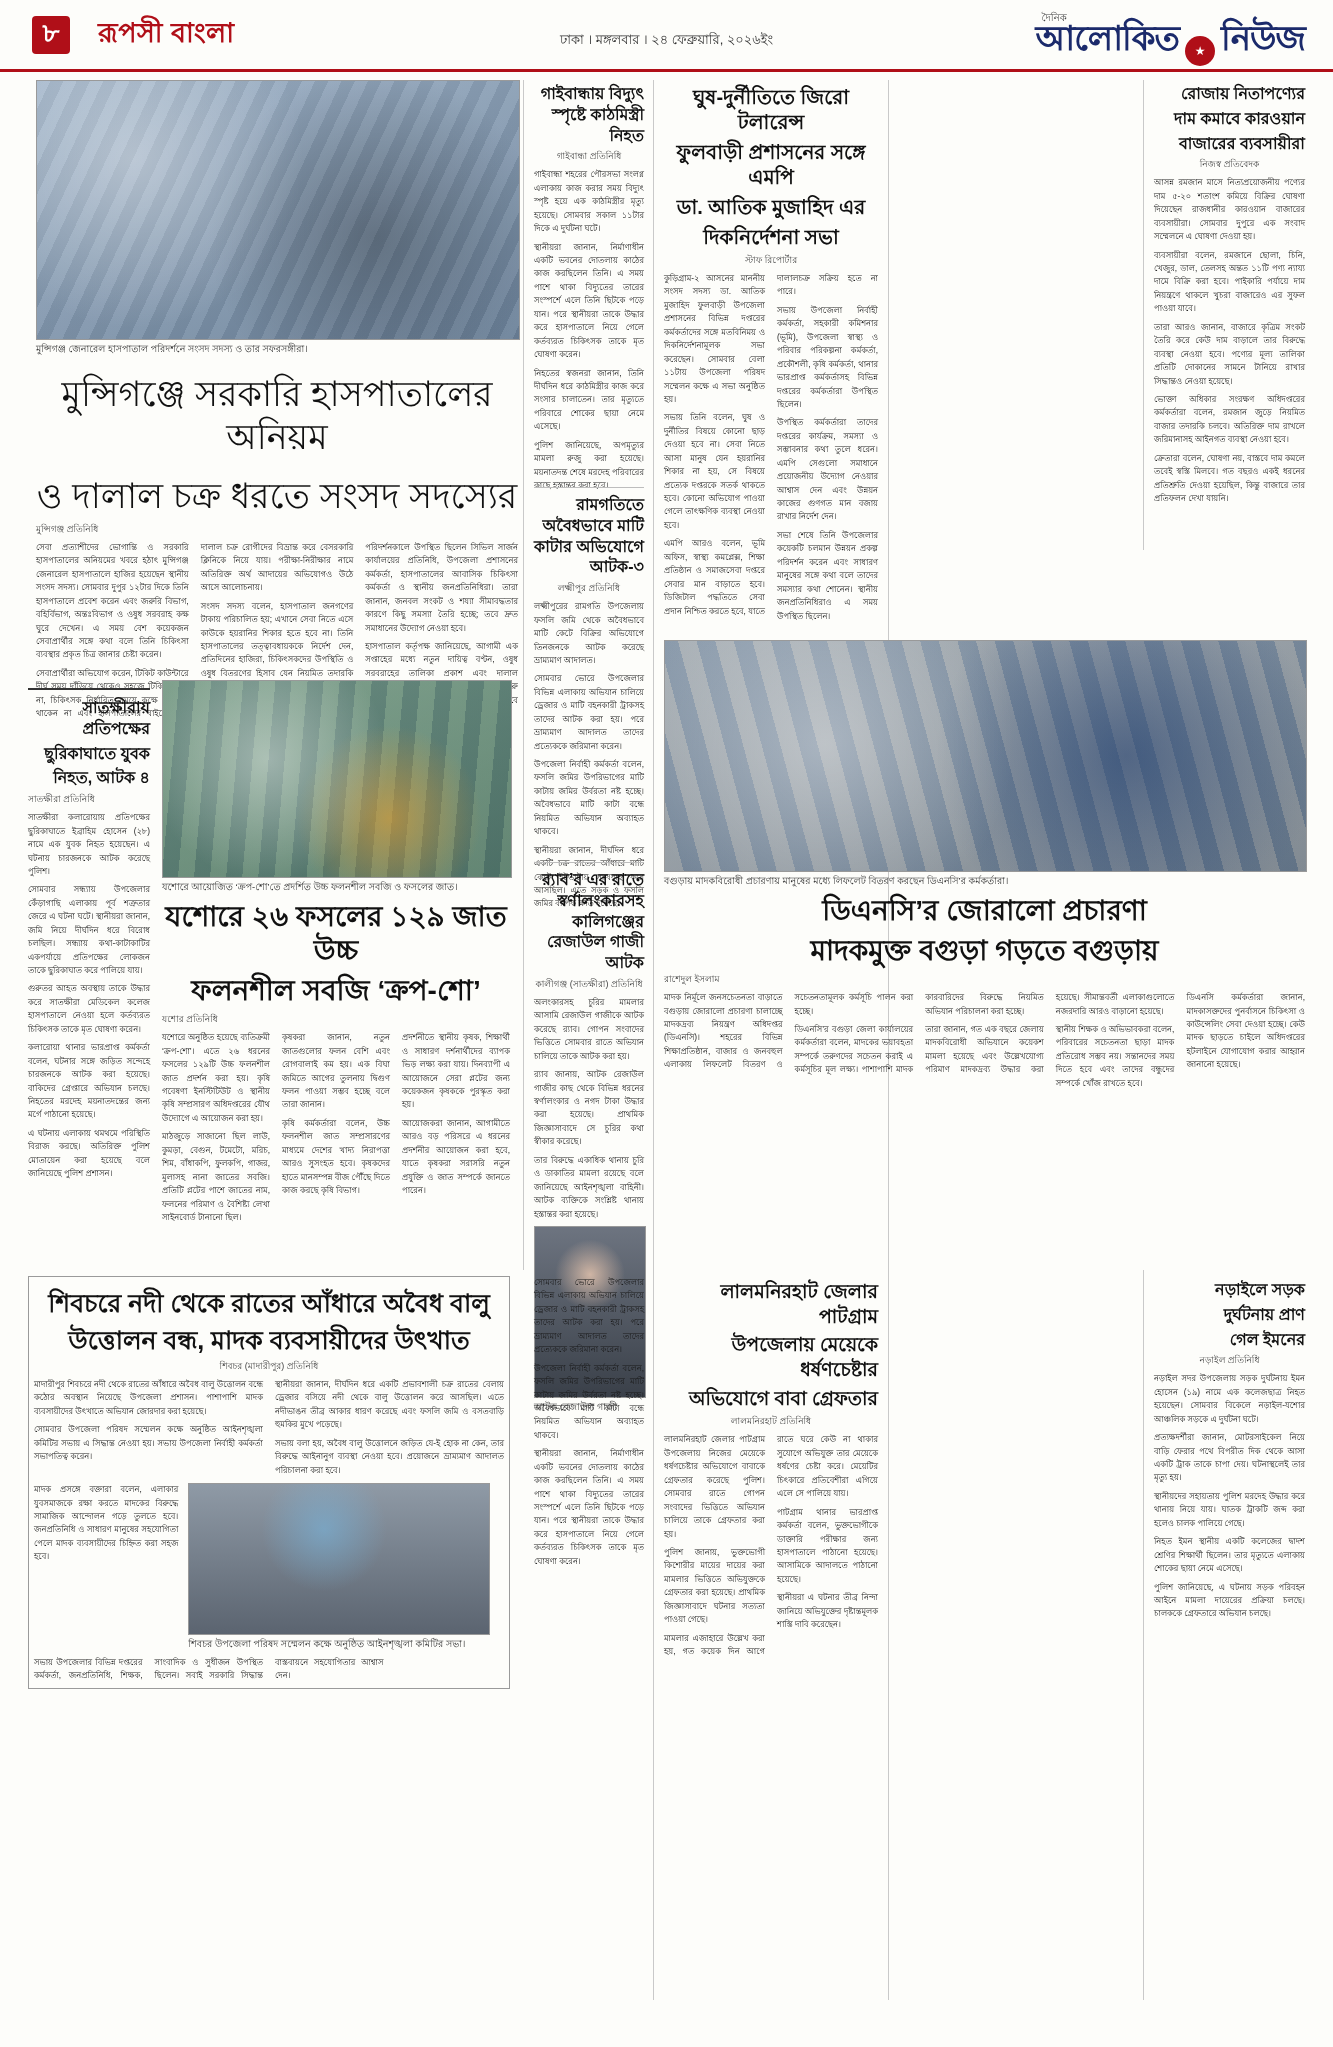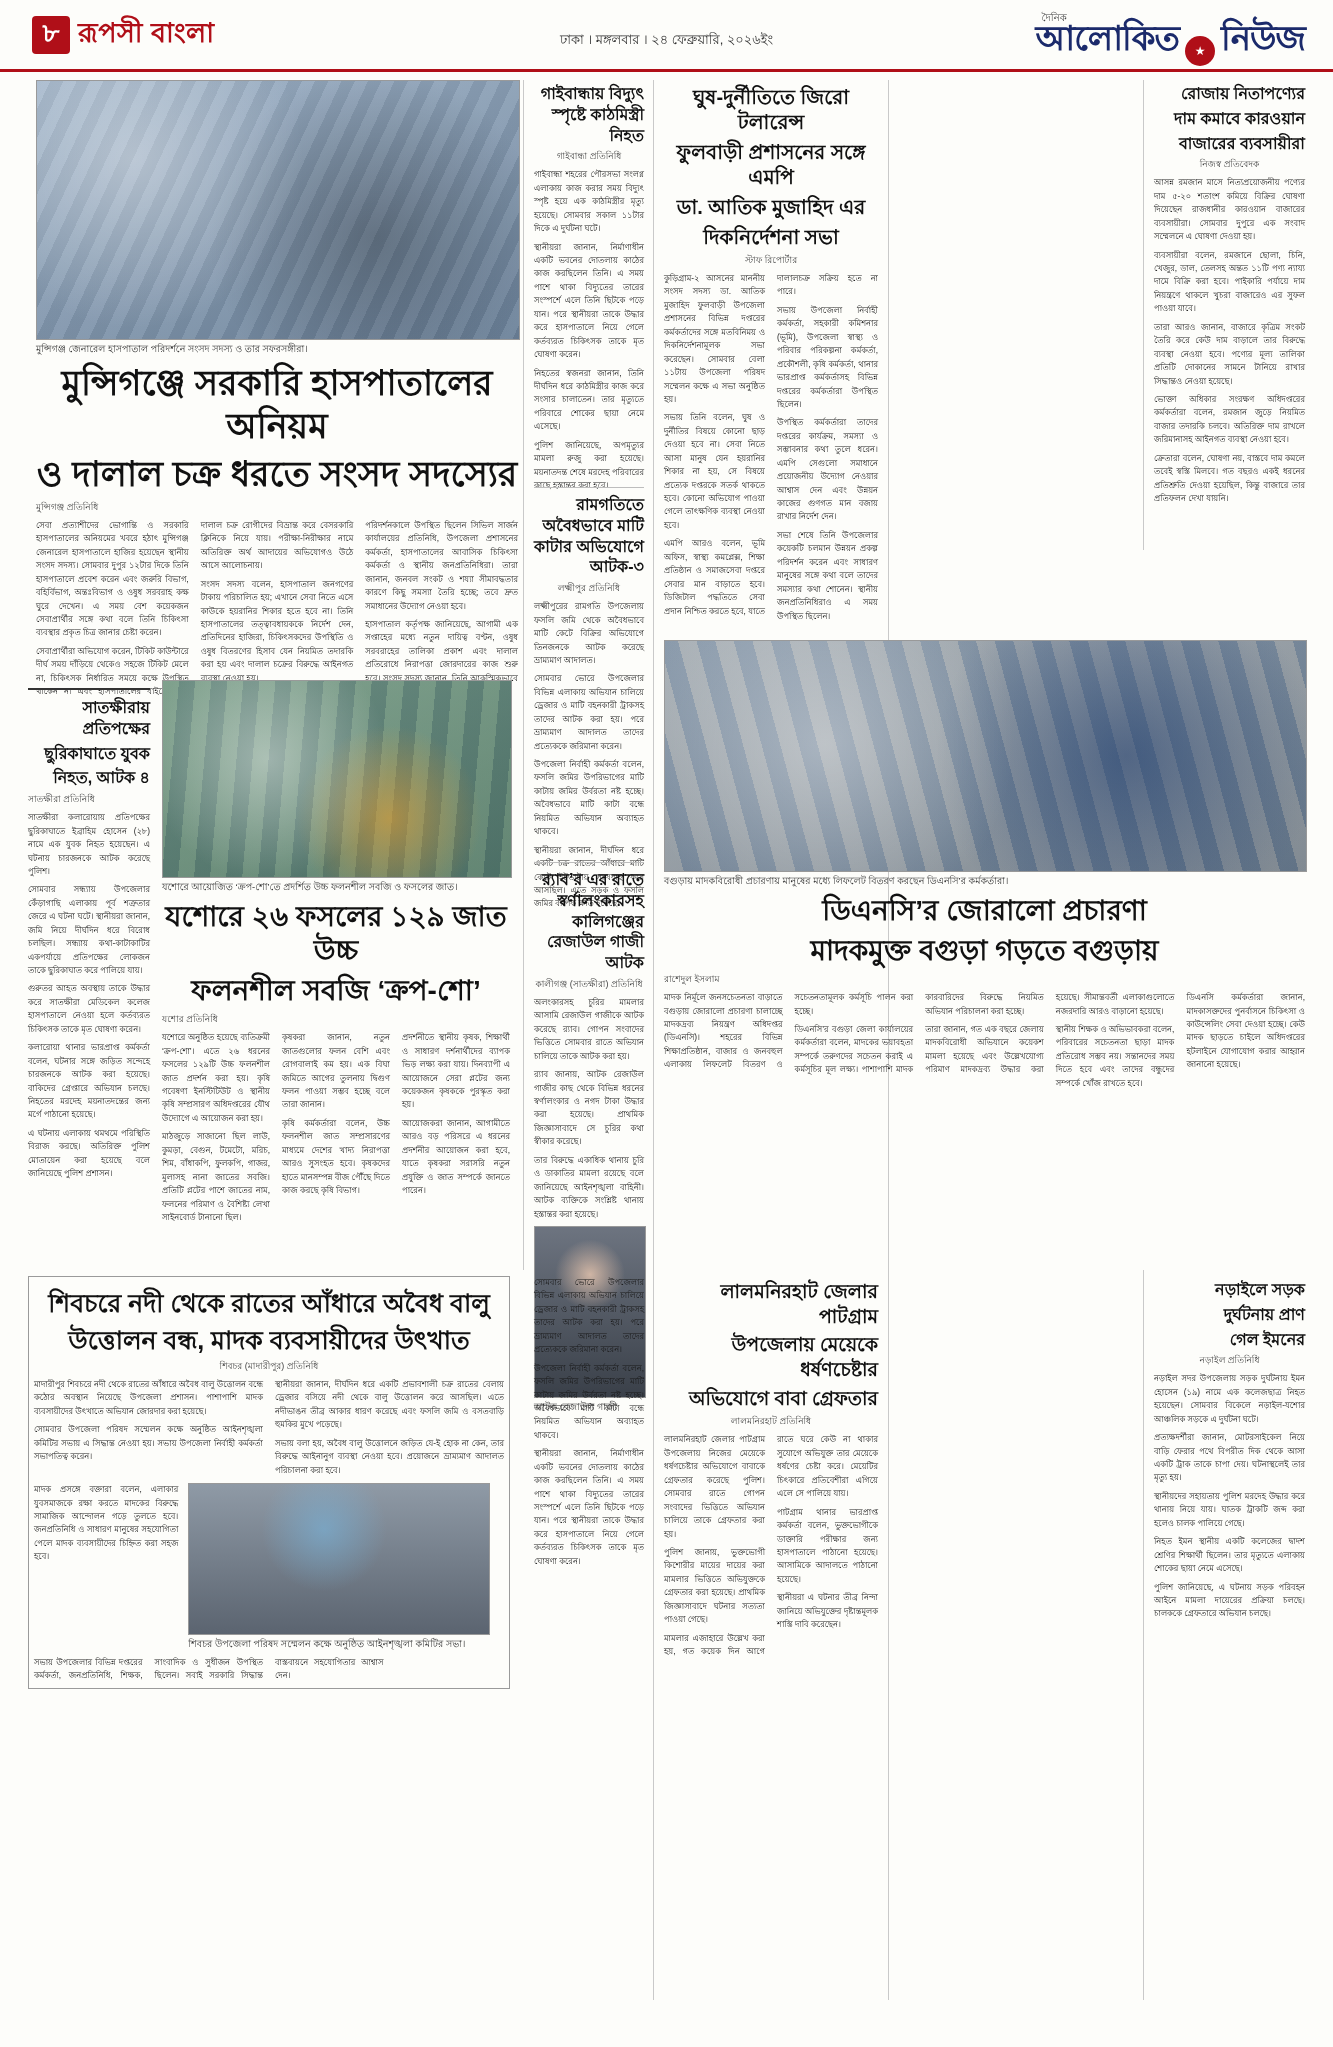--- a/index.html
+++ b/index.html
@@ -13,21 +13,21 @@
     position:absolute;left:0;top:0;width:1333px;height:72px;
     border-bottom:3px solid #b00f18;box-sizing:border-box;
     display:flex;align-items:center;
   }
   .pagenum{
     width:38px;height:38px;background:#b00f18;color:#fff;border-radius:4px;
     display:flex;align-items:center;justify-content:center;
     font-size:26px;font-weight:bold;margin-left:32px;
   }
   .section-name{
-    margin-left:8px;font-size:27px;font-weight:bold;color:#b00f18;
+    margin-left:28px;font-size:27px;font-weight:bold;color:#b00f18;
     letter-spacing:0.5px;
   }
   .dateline{
     position:absolute;left:50%;transform:translateX(-50%);
     font-size:13px;color:#333;top:30px;white-space:nowrap;
   }
   .brand{
     position:absolute;right:28px;top:12px;display:flex;align-items:flex-end;gap:6px;
   }
   .brand .tiny{font-size:10px;color:#444;position:absolute;top:-2px;left:6px;}
@@ -51,21 +51,21 @@
   .photo .ph-inner{
     position:absolute;inset:0;
     background:
       radial-gradient(circle at 20% 30%, rgba(255,255,255,.35), transparent 40%),
       radial-gradient(circle at 70% 60%, rgba(0,0,0,.25), transparent 45%),
       repeating-linear-gradient(115deg, rgba(255,255,255,.07) 0 12px, rgba(0,0,0,.05) 12px 24px);
   }
   .cap{font-size:9.5px;color:#333;line-height:1.35;padding-top:3px;}
 
   h1.head{
-    font-size:35px;line-height:1.22;font-weight:bold;color:#111;margin:6px 0 4px;
+    font-size:35px;line-height:1.22;font-weight:normal;color:#111;margin:17px 0 4px;
     text-align:center;
   }
   h2.head{
     font-size:28px;line-height:1.22;font-weight:bold;color:#111;margin:6px 0 4px;
     text-align:center;
   }
   h3.head{
     font-size:20px;line-height:1.25;font-weight:bold;color:#111;margin:5px 0 3px;
     text-align:center;
   }

